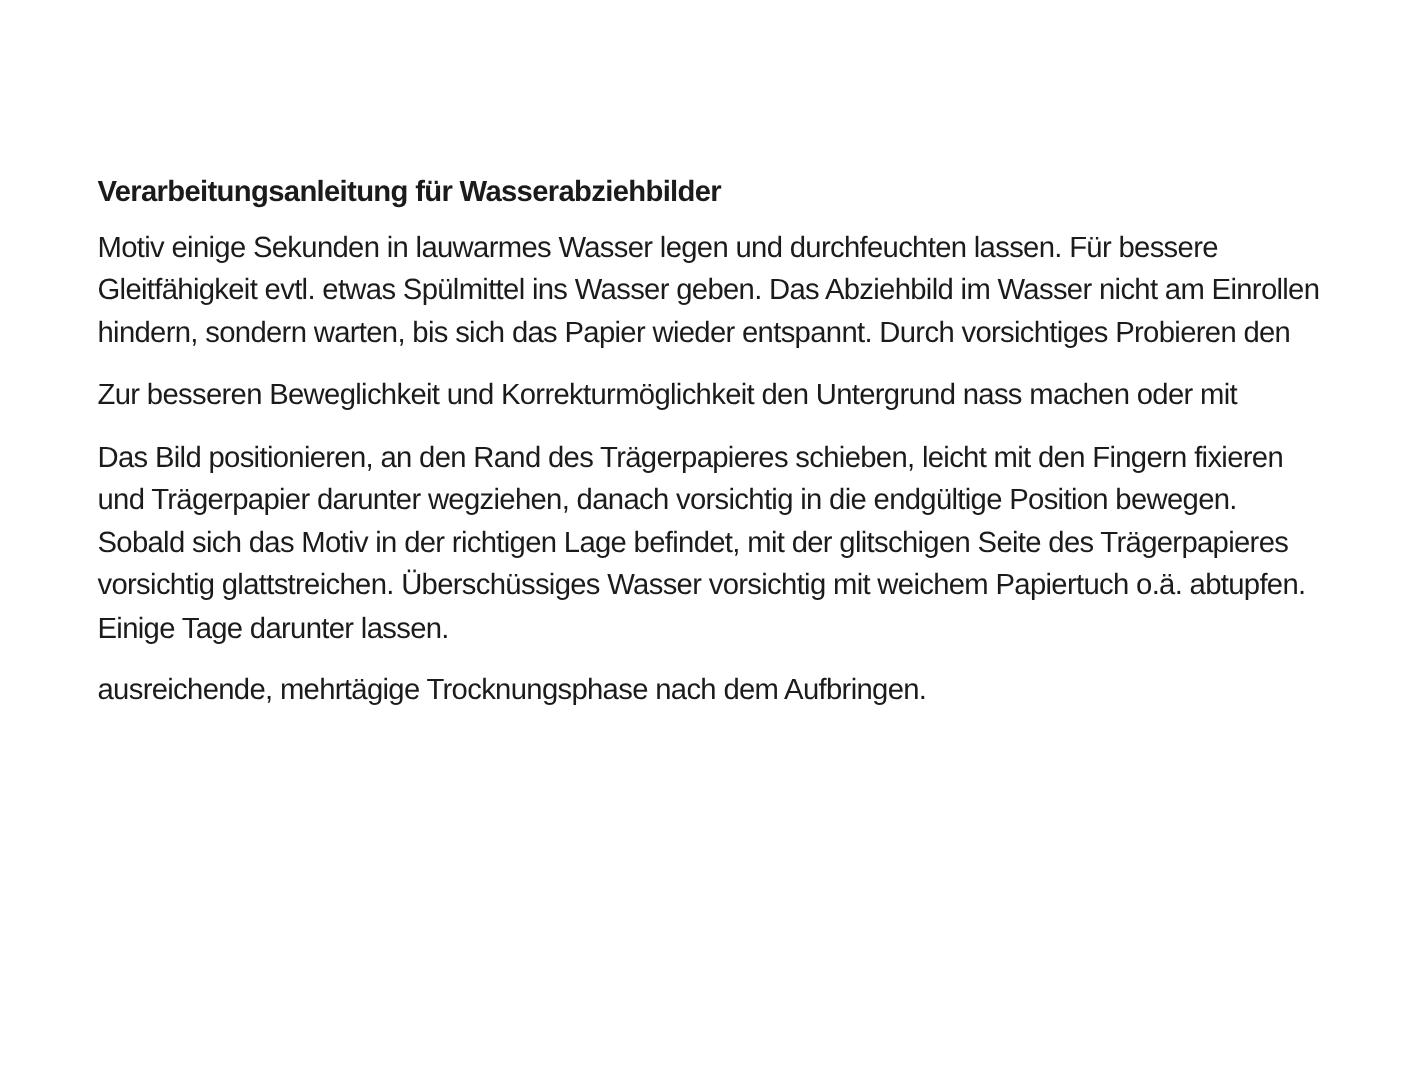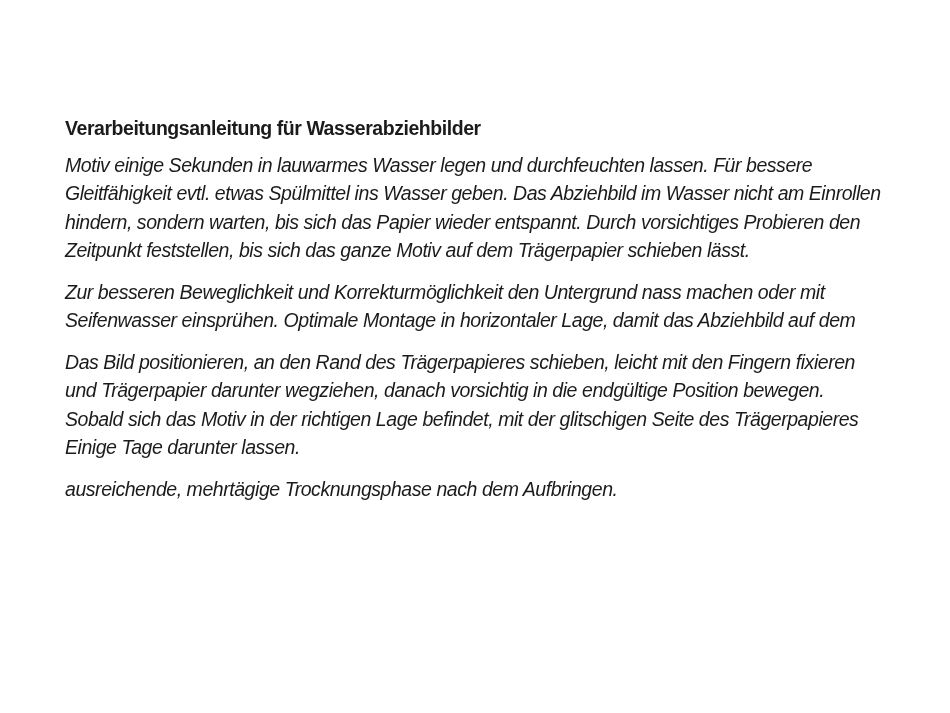--- a/index.html
+++ b/index.html
@@ -20,53 +20,51 @@
   .doc-heading {
     font-size: 19.5px;
     font-weight: 700;
     line-height: 28.5px;
     letter-spacing: -0.45px;
     white-space: nowrap;
     margin-bottom: 8px;
   }
   .paragraph {
     margin-bottom: 13px;
-    font-style: italic;
   }
   .text-line {
     font-size: 19.5px;
     font-weight: 400;
     line-height: 28.5px;
     letter-spacing: -0.45px;
     white-space: nowrap;
   }
 </style>
 </head>
 <body>
 
 <div class="page">
 
   <div class="doc-heading">Verarbeitungsanleitung für Wasserabziehbilder</div>
 
   <div class="paragraph">
     <div class="text-line">Motiv einige Sekunden in lauwarmes Wasser legen und durchfeuchten lassen. Für bessere</div>
     <div class="text-line">Gleitfähigkeit evtl. etwas Spülmittel ins Wasser geben. Das Abziehbild im Wasser nicht am Einrollen</div>
     <div class="text-line">hindern, sondern warten, bis sich das Papier wieder entspannt. Durch vorsichtiges Probieren den</div>
-    <div class="text-line">Zeitpunkt feststellen, bis sich das ganze Motiv auf dem Trägerpapier schieben lässt.</div>
   </div>
 
   <div class="paragraph">
     <div class="text-line">Zur besseren Beweglichkeit und Korrekturmöglichkeit den Untergrund nass machen oder mit</div>
-    <div class="text-line">Seifenwasser einsprühen. Optimale Montage in horizontaler Lage, damit das Abziehbild auf dem</div>
   </div>
 
   <div class="paragraph">
     <div class="text-line">Das Bild positionieren, an den Rand des Trägerpapieres schieben, leicht mit den Fingern fixieren</div>
     <div class="text-line">und Trägerpapier darunter wegziehen, danach vorsichtig in die endgültige Position bewegen.</div>
     <div class="text-line">Sobald sich das Motiv in der richtigen Lage befindet, mit der glitschigen Seite des Trägerpapieres</div>
+    <div class="text-line">vorsichtig glattstreichen. Überschüssiges Wasser vorsichtig mit weichem Papiertuch o.ä. abtupfen.</div>
     <div class="text-line">Einige Tage darunter lassen.</div>
   </div>
 
   <div class="paragraph">
     <div class="text-line">ausreichende, mehrtägige Trocknungsphase nach dem Aufbringen.</div>
   </div>
 
 </div>
 
 </body></html>

